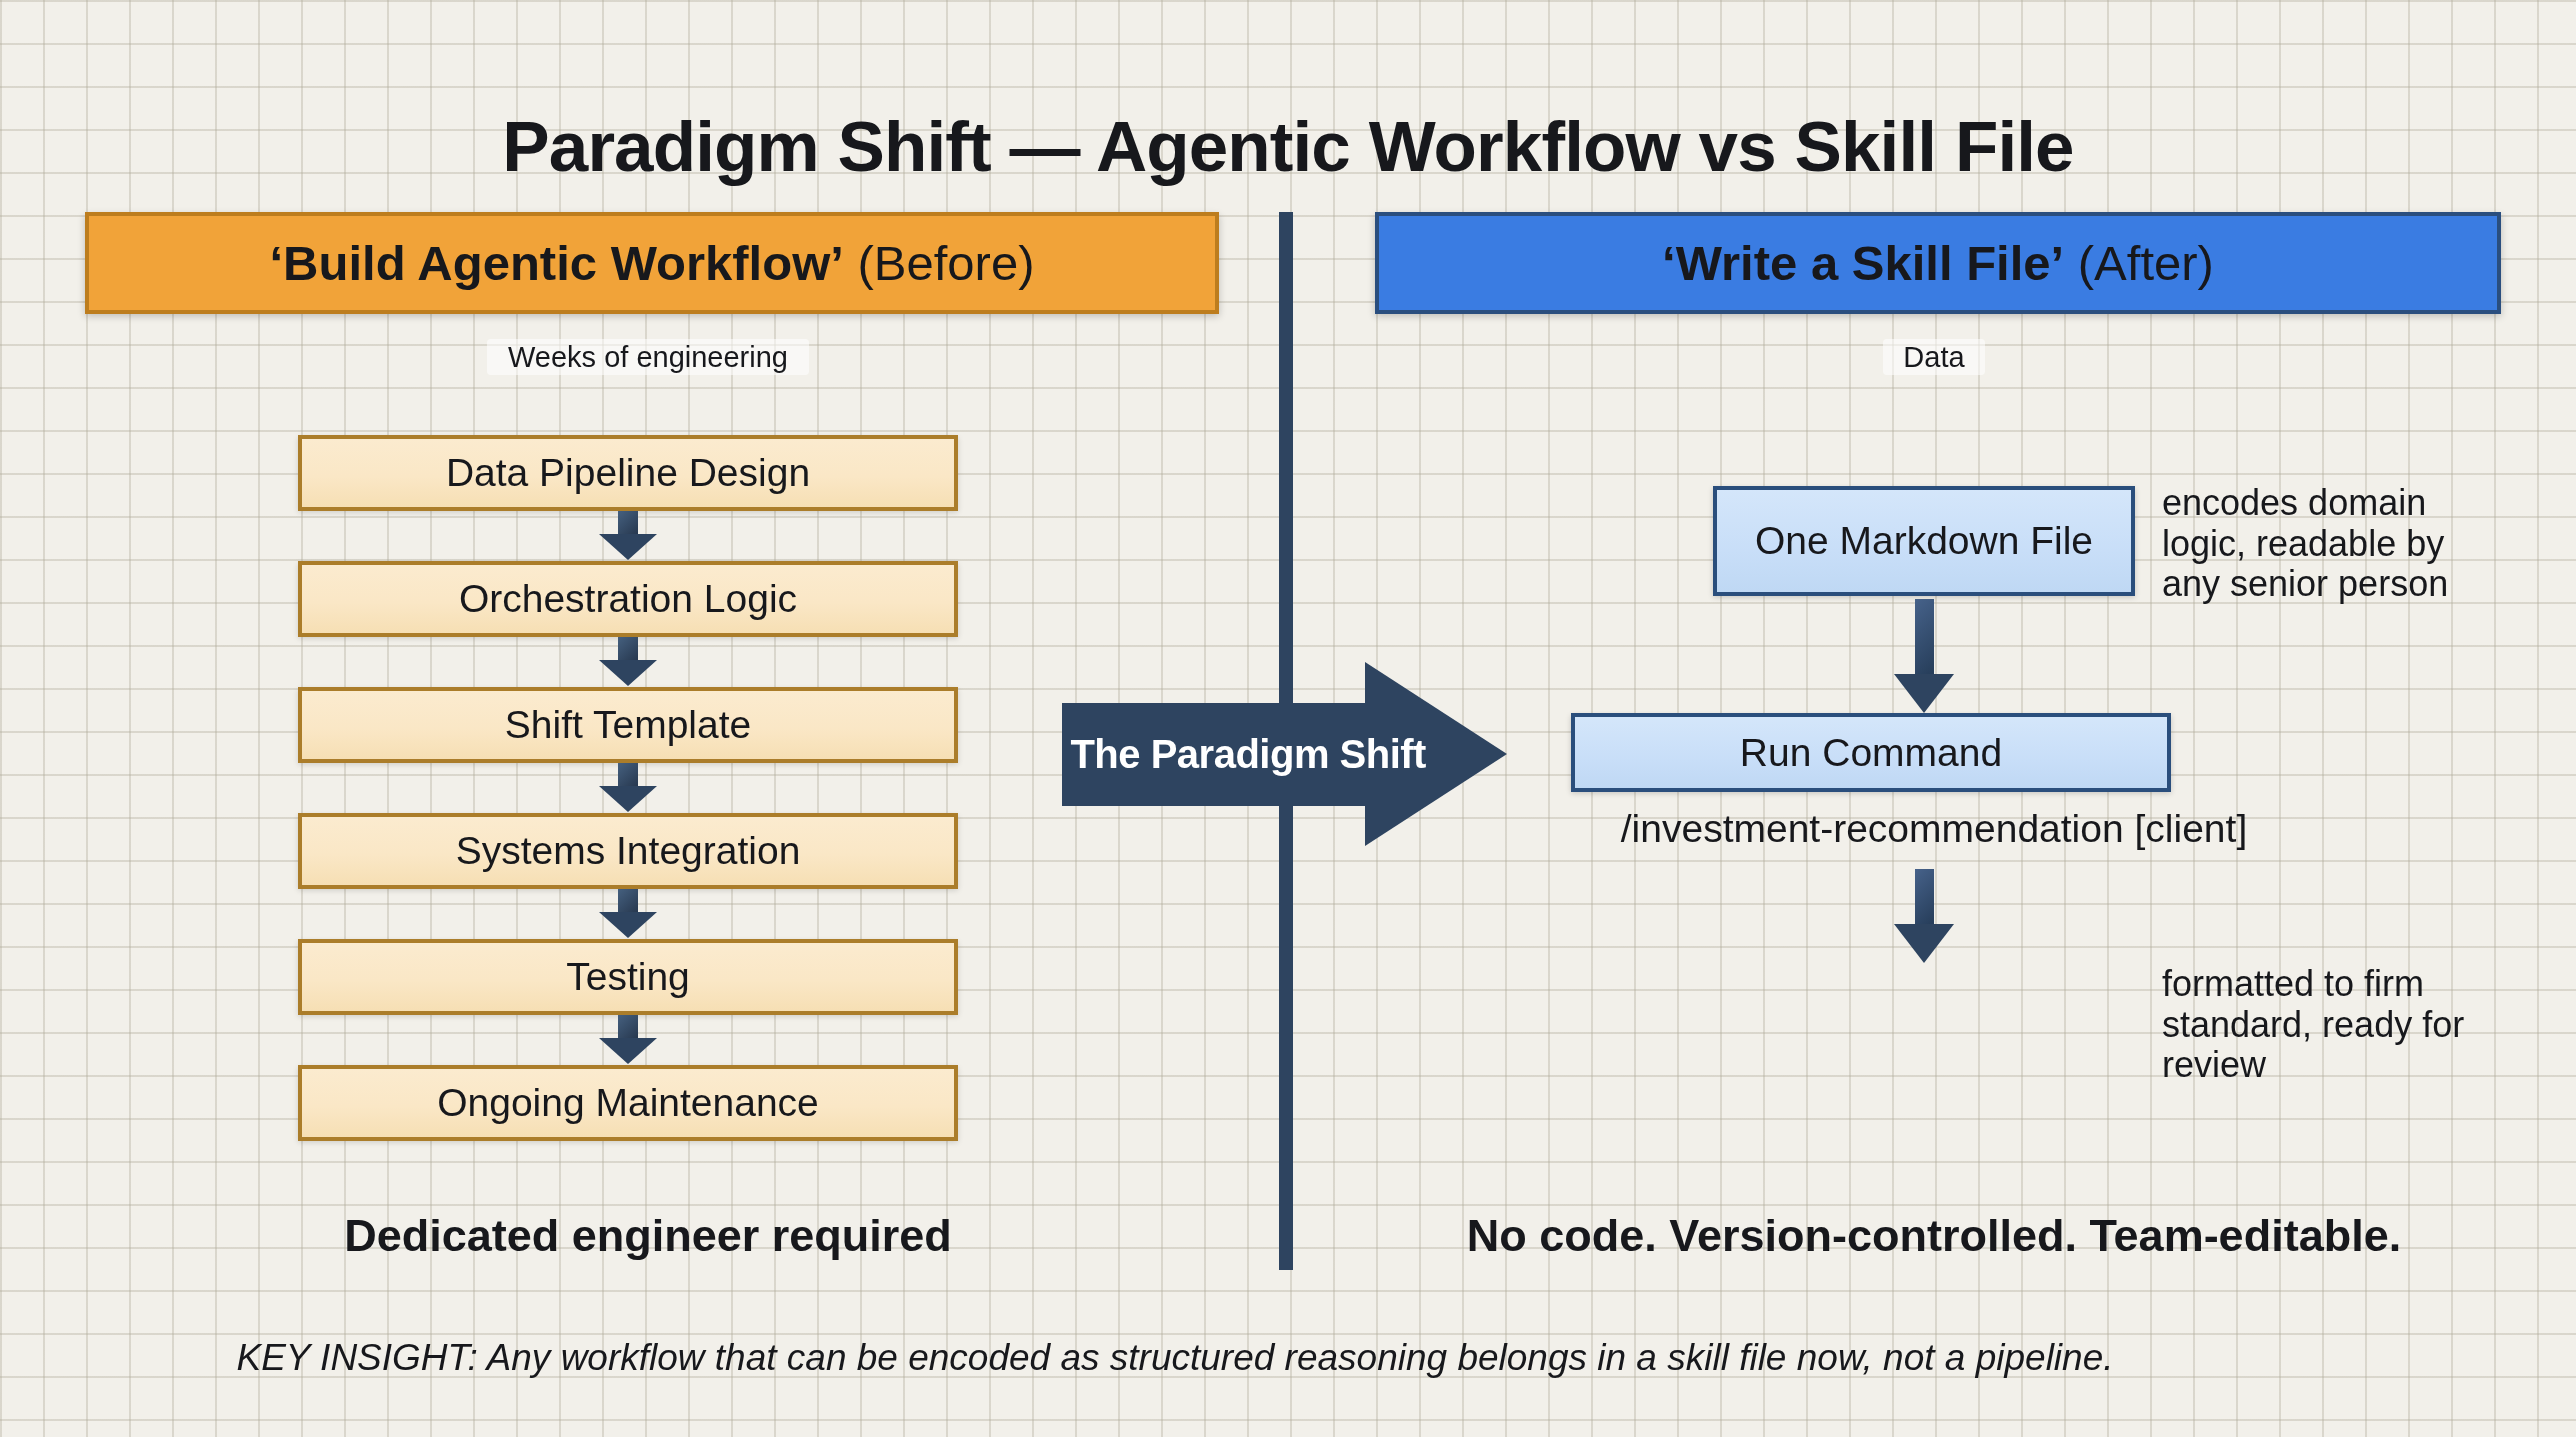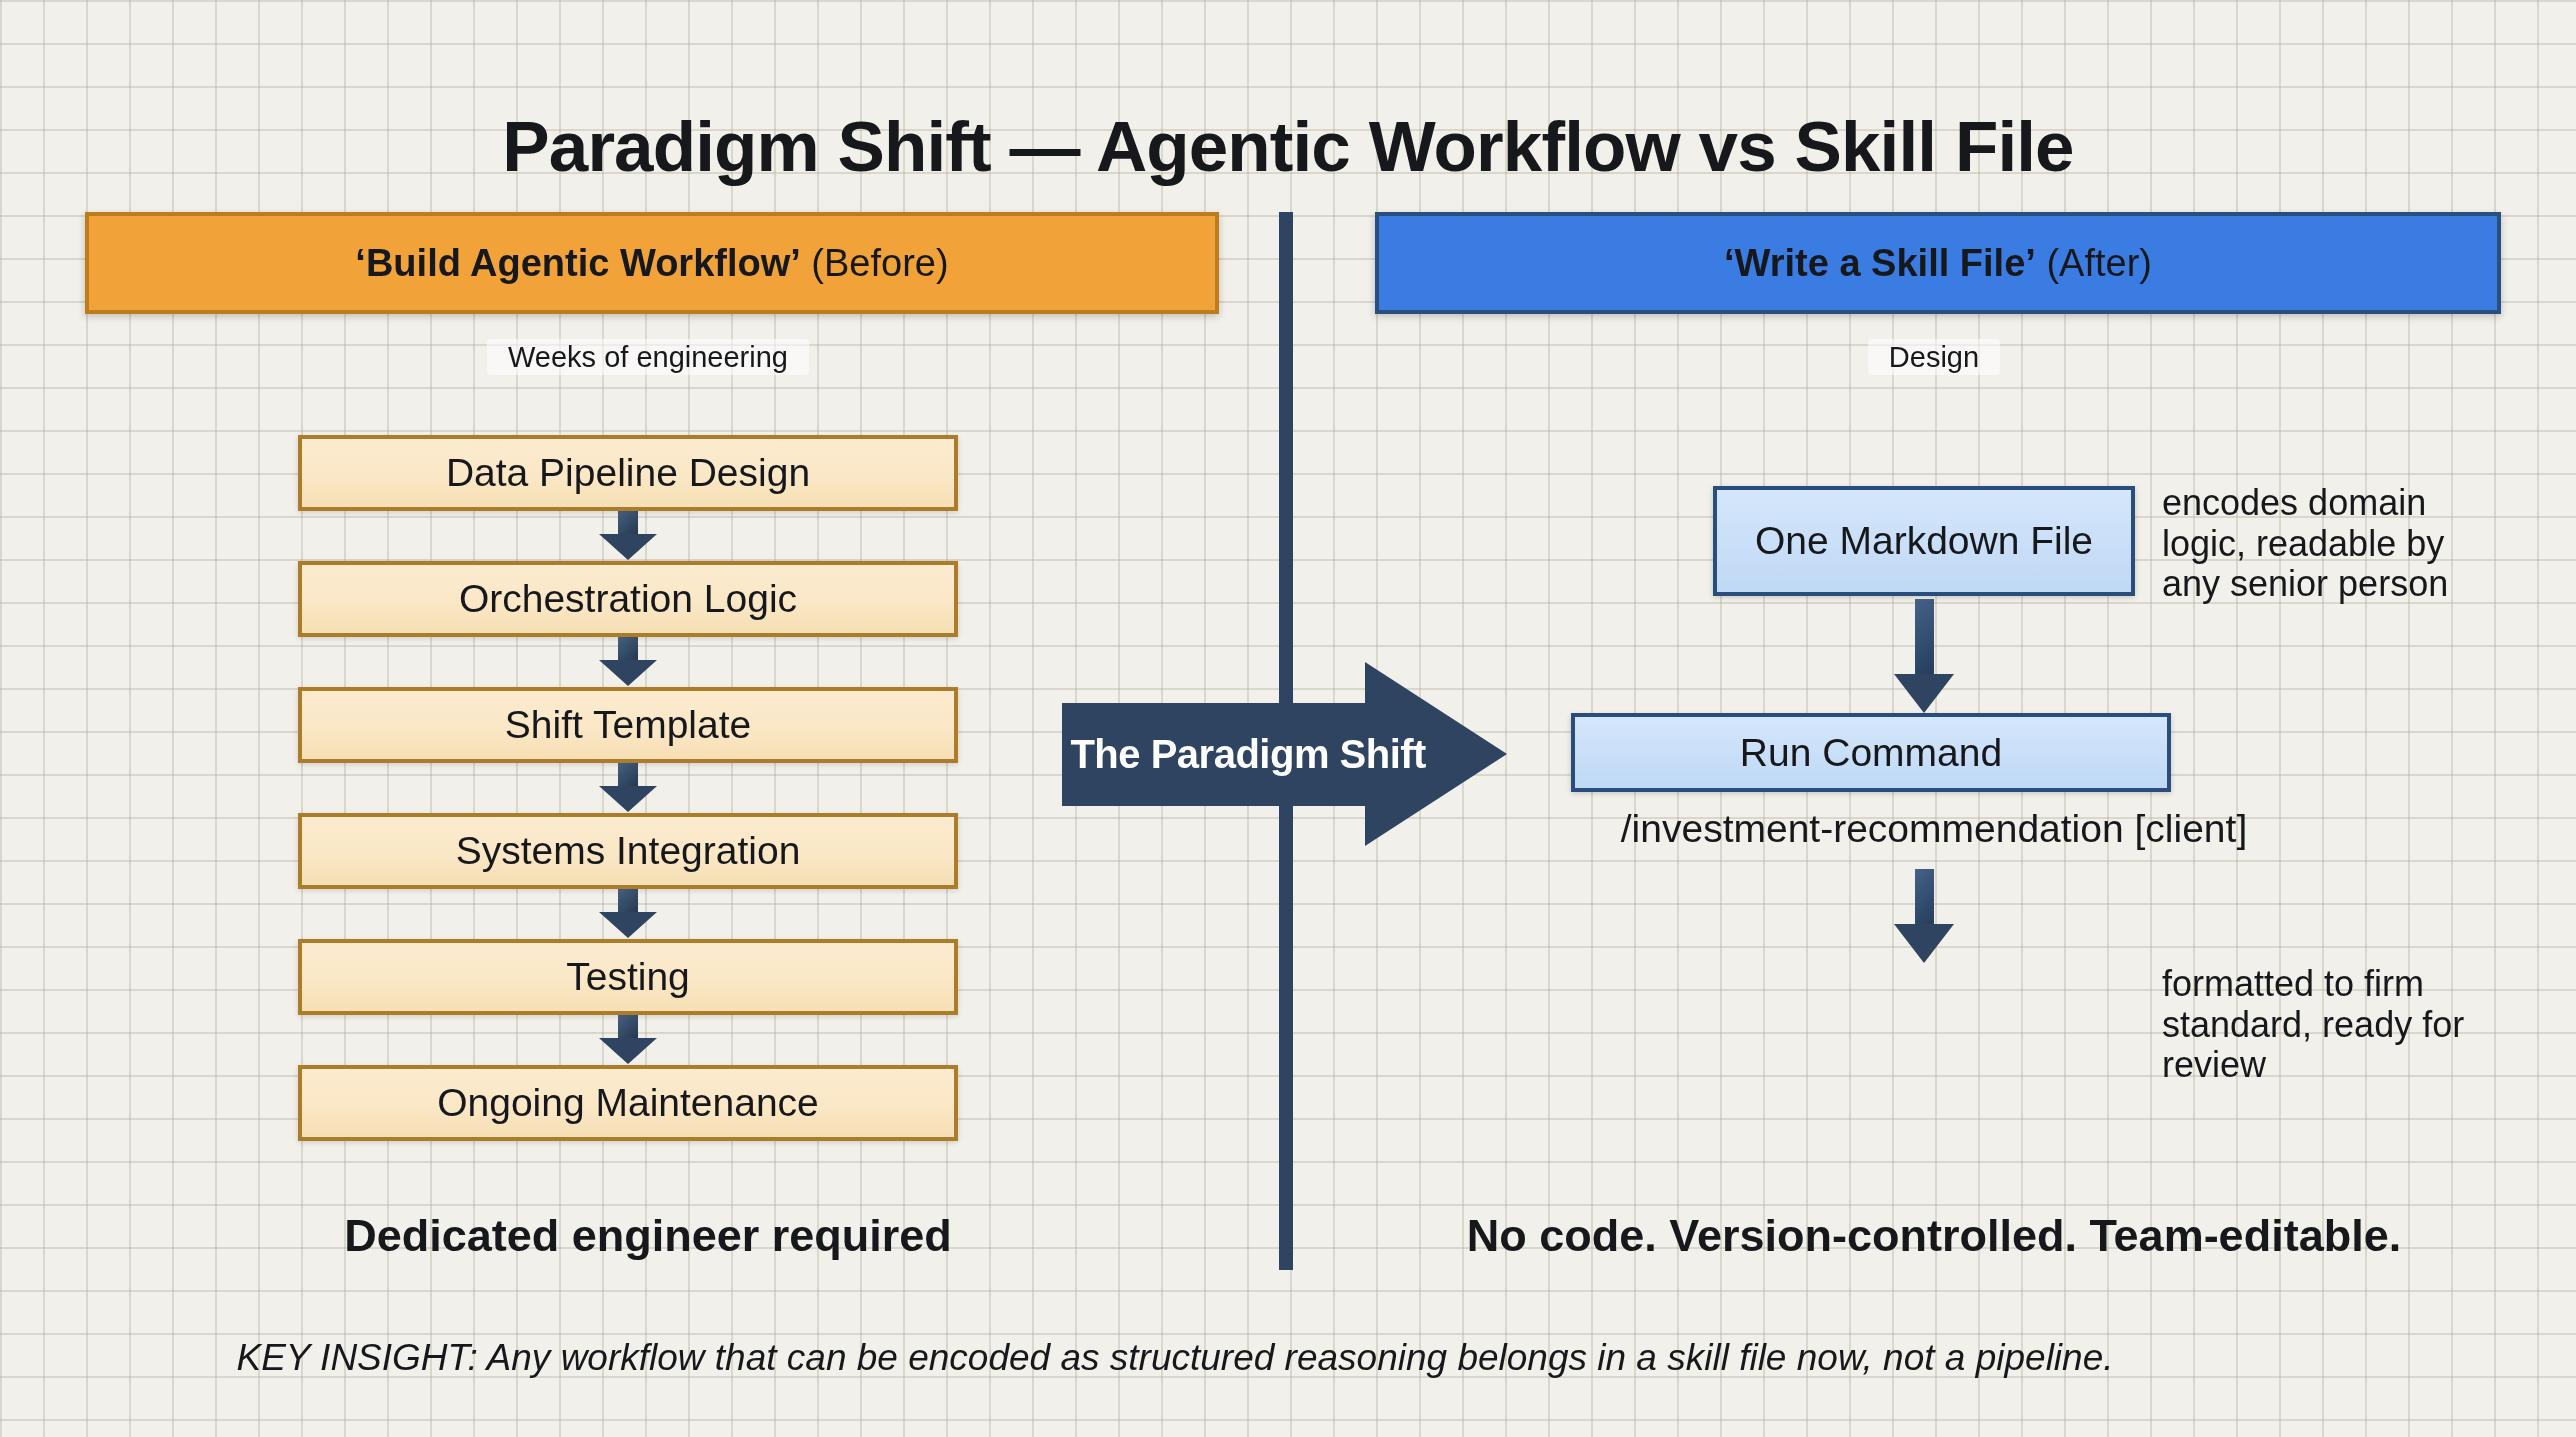--- a/index.html
+++ b/index.html
@@ -32,21 +32,21 @@
   .abs{position:absolute;}
   #title{
     left:0;top:58px;width:2576px;
     text-align:center;
     font-size:71px;font-weight:700;letter-spacing:-0.9px;
   }
   
   .col-header{
     height:94px;
     display:flex;align-items:center;justify-content:center;
-    font-size:38px;
+    font-size:49px;
     box-shadow:0 2.8px 7.5px rgba(0,0,0,0.22);
     white-space:pre;
   }
   #left-header{
     left:85px;top:212px;width:1126px;
     background:var(--orange-fill);
     border:4.7px solid var(--orange-border);
   }
   #right-header{
     left:1375px;top:212px;width:1118px;
@@ -194,21 +194,21 @@
   <div class="abs" id="center-arrow">
     <div class="ca-body"></div>
     <div class="ca-head"></div>
     <div class="ca-label">The Paradigm Shift</div>
   </div>
 
   <div class="abs col-header" id="right-header">
     <span class="hdr-bold">‘Write a Skill File’</span><span class="hdr-rest"> (After)</span>
   </div>
   <div class="abs subtitle" id="right-subtitle">
-    <span>Design</span>
+    <span>Data</span>
   </div>
 
   <div class="abs node-box" id="node-markdown">One Markdown File</div>
   <div class="abs side-note" id="note-markdown">encodes domain logic, readable by any senior person</div>
 
   <div class="abs varrow" id="arrow-r1">
     <div class="stem"></div>
       <div class="head"></div>
   </div>
 

